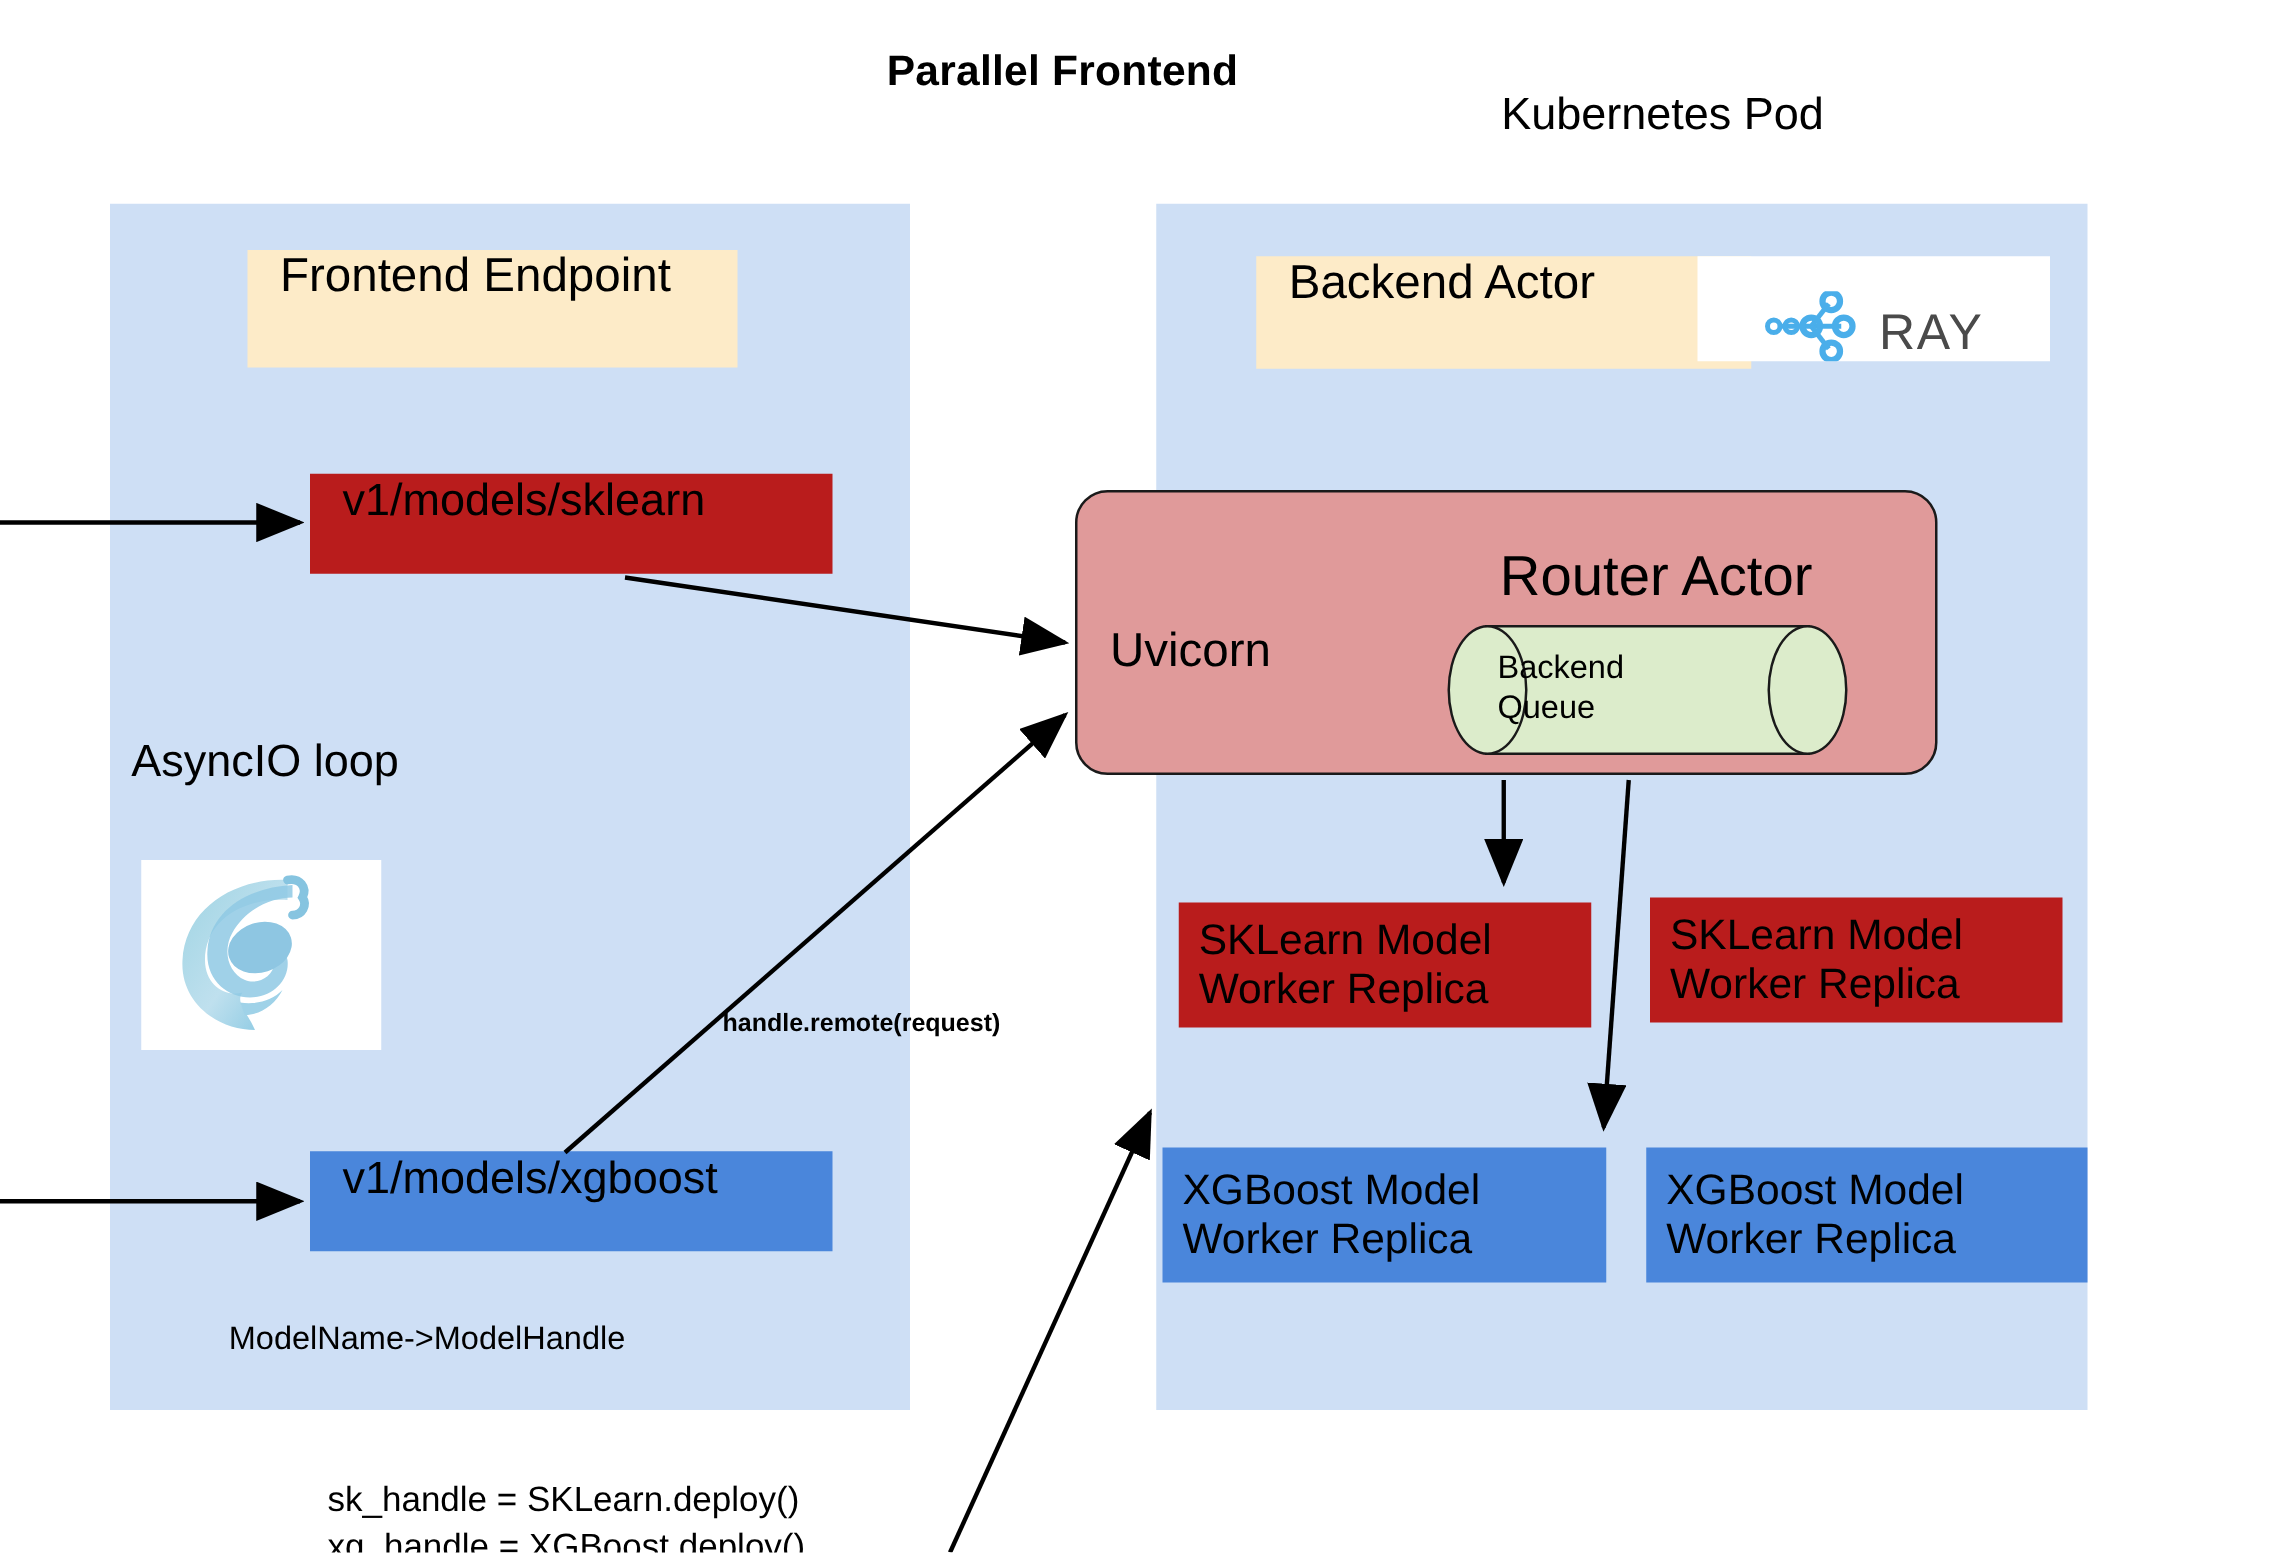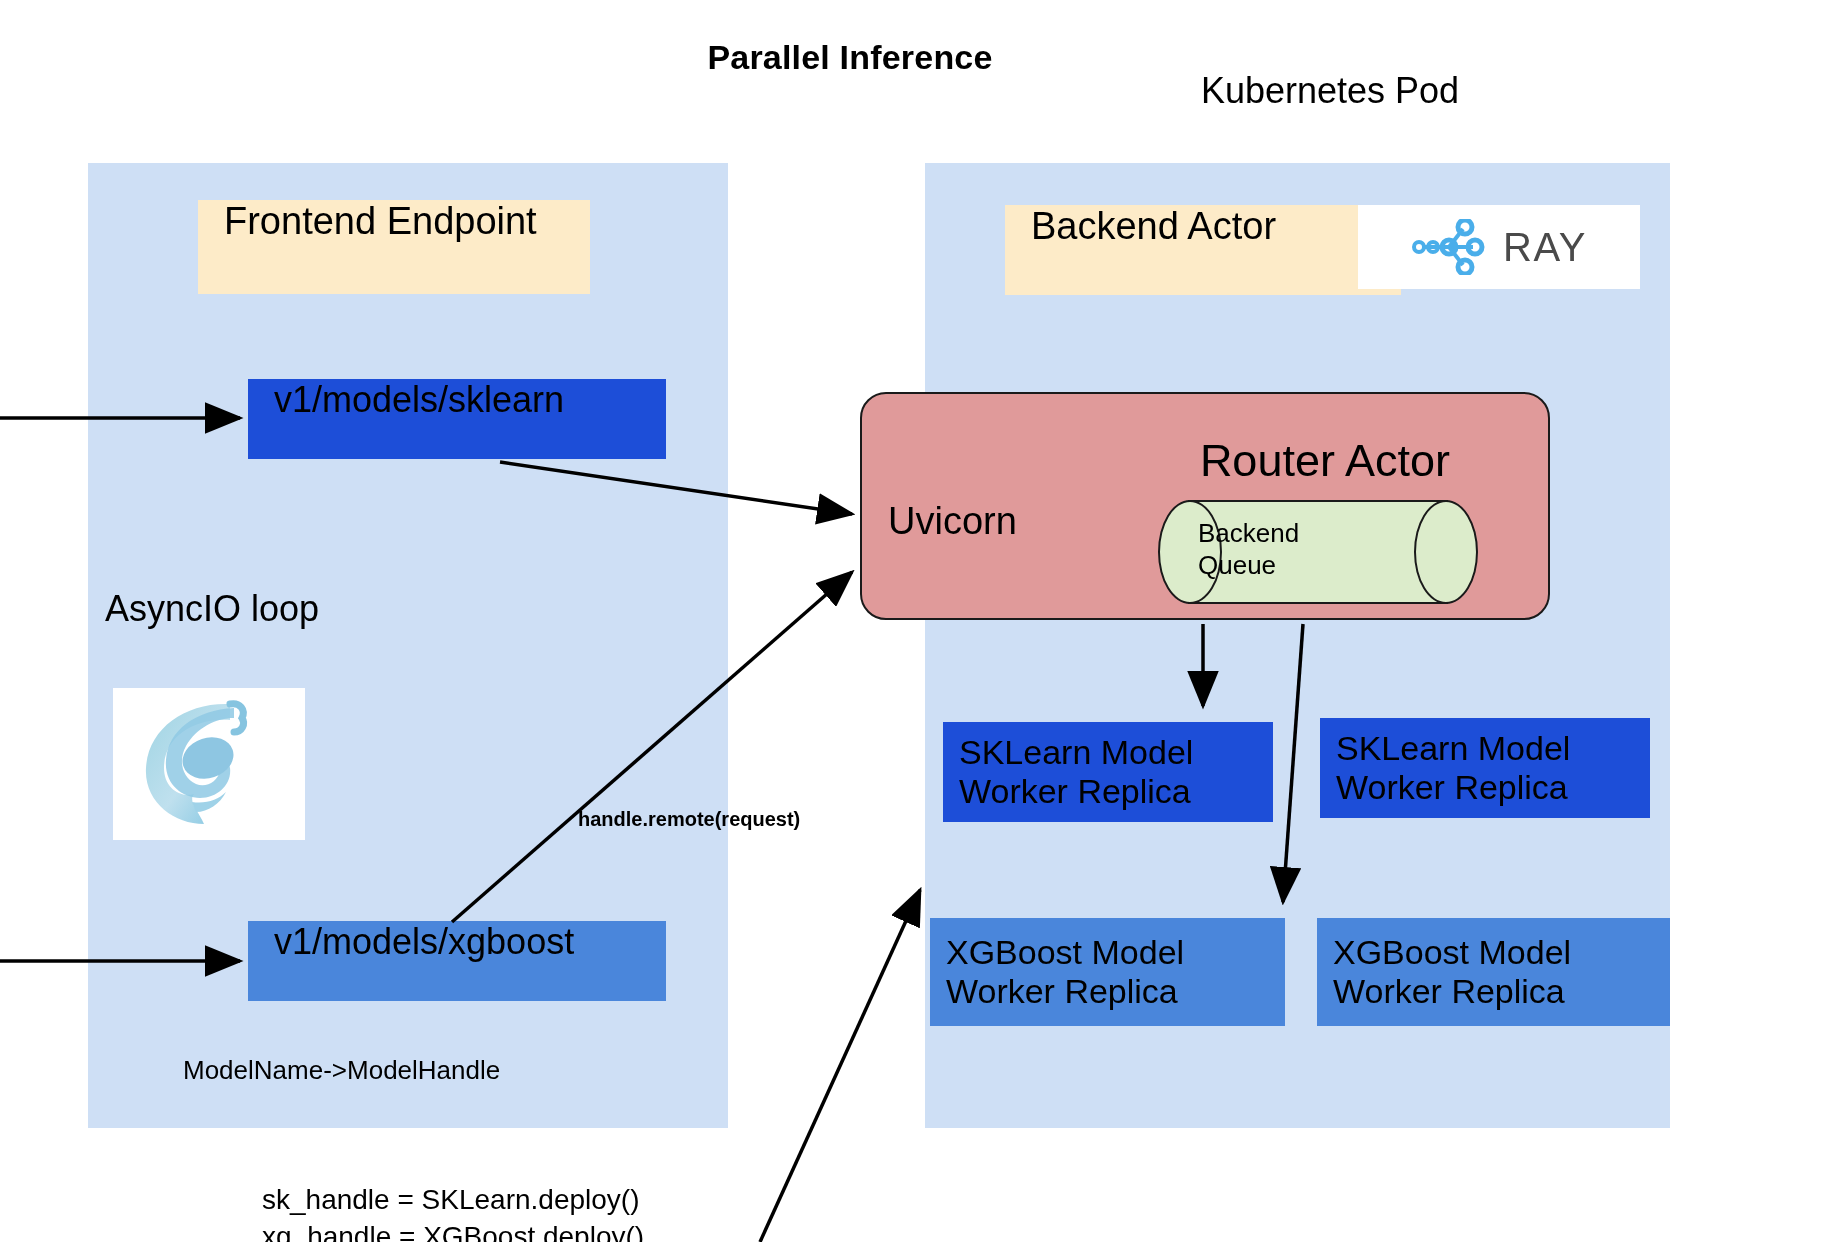--- a/index.html
+++ b/index.html
@@ -24,32 +24,32 @@
 
   
   .panel{background:#cedff5;}
   #frontend-panel{left:88px;top:163px;width:640px;height:965px;}
   #pod-panel{left:925px;top:163px;width:745px;height:965px;}
 
   
   .box{display:flex;align-items:flex-start;}
   .box .label{width:100%;}
   .cream{background:#fdebc8;}
-  .green{background:#1d4ed8;color:#000;}
+  .green{background:#b91c1c;color:#000;}
   .blue{background:#4a86db;color:#000000;}
 
   #frontend-endpoint-box{left:198px;top:200px;width:392px;height:94px;padding-left:26px;}
   #frontend-endpoint-box .label{font-size:38px;}
 
   #backend-actor-box{left:1005px;top:205px;width:396px;height:90px;padding-left:26px;}
   #backend-actor-box .label{font-size:38px;}
 
   #ray-logo-box{
     left:1358px;top:205px;width:282px;height:84px;background:#ffffff;
-    display:flex;align-items:center;justify-content:center;gap:14px;
+    display:flex;align-items:flex-end;justify-content:center;gap:14px;
   }
   #ray-logo-box .ray-word{
     font-size:40px;color:#4a4a4a;letter-spacing:1.5px;font-weight:400;
   }
 
   #endpoint-sklearn{left:248px;top:379px;width:418px;height:80px;padding-left:26px;}
   #endpoint-sklearn .label{font-size:36px;}
   #endpoint-xgboost{left:248px;top:921px;width:418px;height:80px;padding-left:26px;}
   #endpoint-xgboost .label{font-size:36px;}
 
@@ -98,21 +98,21 @@
   #modelname-label{left:183px;top:1055px;font-size:26px;}
   #deploy-code-label{left:262px;top:1182px;font-size:28px;line-height:1.32;white-space:pre;}
 
   svg.overlay{position:absolute;left:0;top:0;width:1826px;height:1242px;pointer-events:none;}
 </style>
 </head>
 <body>
 
 <div class="stage">
 
-  <div class="abs" id="diagram-title">Parallel Inference</div>
+  <div class="abs" id="diagram-title">Parallel Frontend</div>
   <div class="abs" id="pod-title">Kubernetes Pod</div>
 
   <div class="abs panel" id="frontend-panel"></div>
   <div class="abs panel" id="pod-panel"></div>
 
   <div class="abs box cream" id="frontend-endpoint-box">
     <span class="label">Frontend Endpoint</span>
   </div>
 
   <div class="abs box green" id="endpoint-sklearn">

